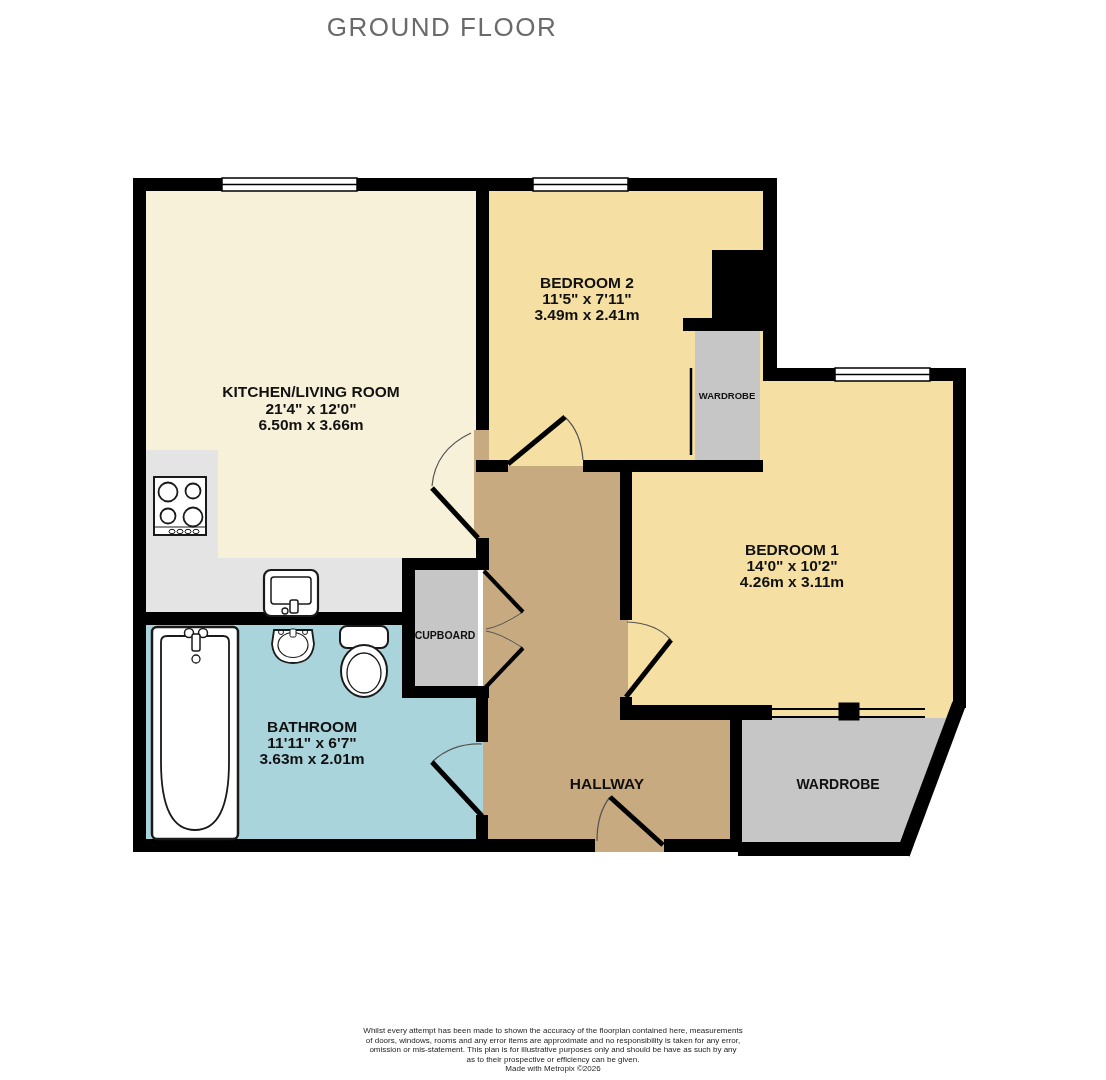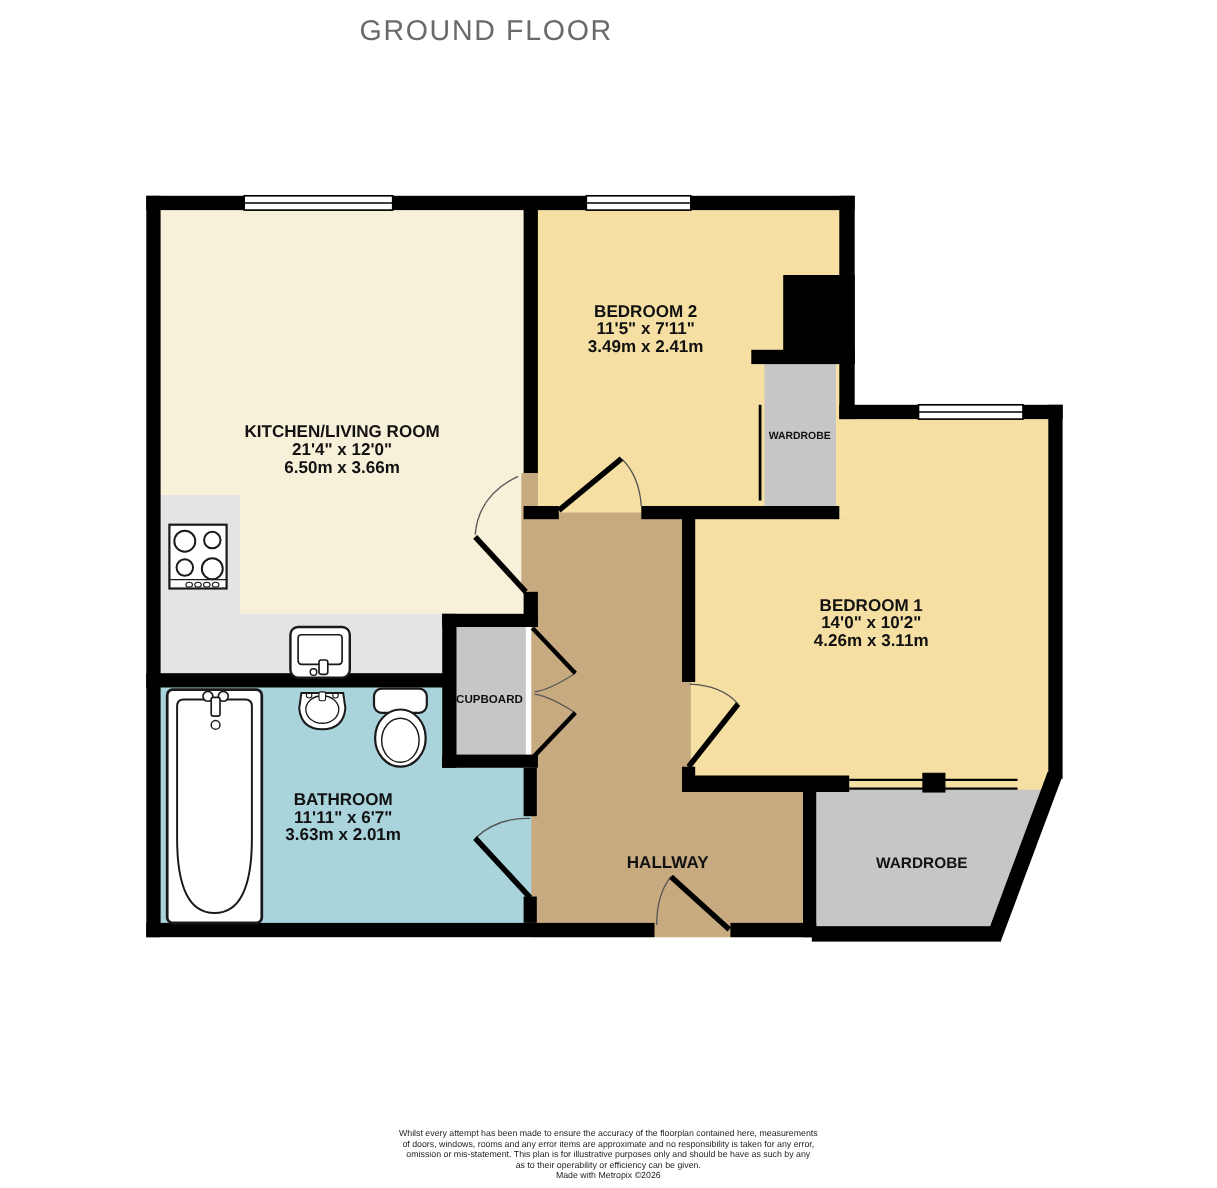--- a/index.html
+++ b/index.html
@@ -186,18 +186,18 @@
     <text class="room-label" x="312" y="764">3.63m x 2.01m</text>
 
     <text class="room-label" x="607" y="789" font-size="15">HALLWAY</text>
     <text class="small-label" x="445" y="639" font-size="10.5">CUPBOARD</text>
     <text class="small-label" x="727" y="399" font-size="9.5">WARDROBE</text>
     <text class="small-label" x="838" y="789" font-size="14">WARDROBE</text>
   </g>
 </svg>
 
 <div class="disclaimer">
-  <div>Whilst every attempt has been made to ensure the accuracy of the floorplan contained here, measurements</div>
+  <div>Whilst every attempt has been made to shown the accuracy of the floorplan contained here, measurements</div>
   <div>of doors, windows, rooms and any error items are approximate and no responsibility is taken for any error,</div>
   <div>omission or mis-statement. This plan is for illustrative purposes only and should be have as such by any</div>
-  <div>as to their operability or efficiency can be given.</div>
+  <div>as to their prospective or efficiency can be given.</div>
   <div>Made with Metropix ©2026</div>
 </div>
 
 </body></html>

